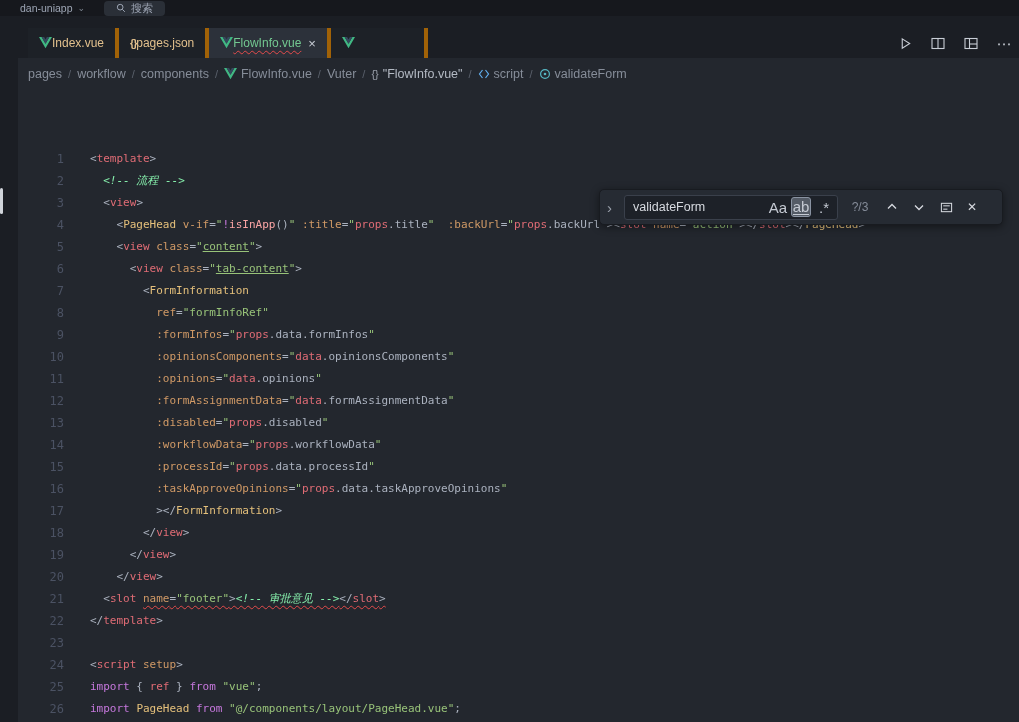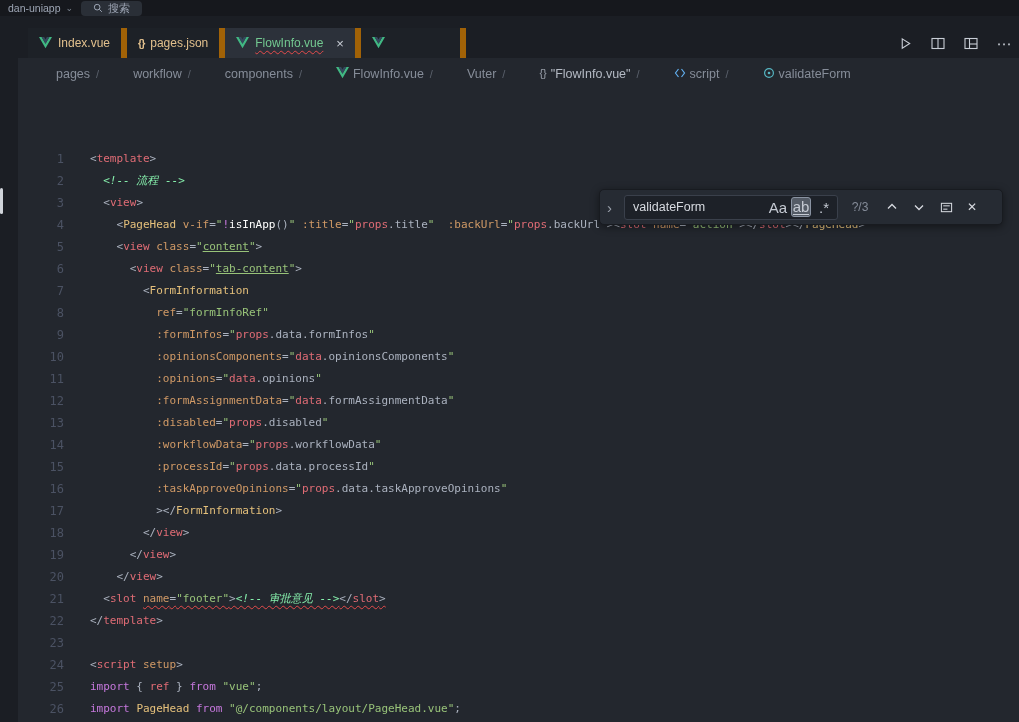--- a/index.html
+++ b/index.html
@@ -4,70 +4,70 @@
 <style>
   html,body{margin:0;padding:0;}
   body{
     position:relative;width:1019px;height:722px;overflow:hidden;
     background:#23272e;color:#abb2bf;
     font-family:"Liberation Sans",sans-serif;
   }
   
   .titlebar{
     position:absolute;left:0;top:0;right:0;height:16px;
-    background:#16181d;display:flex;align-items:center;gap:8px;
-    padding-left:8px;z-index:30;
+    background:#16181d;display:flex;align-items:center;gap:19px;
+    padding-left:20px;z-index:30;
   }
   .workspace{display:flex;align-items:center;gap:5px;color:#9da5b4;font-size:10.5px;cursor:default;}
   .workspace .chev{font-size:9px;color:#7d8591;}
   .tb-search{
     display:flex;align-items:center;gap:5px;background:#2a2f37;border-radius:4px;
     padding:1px 12px;height:13px;color:#9da5b4;font-size:11px;
   }
   
   .tabbar{
     position:absolute;left:0;top:16px;right:0;height:42px;background:#1b1e24;
     display:flex;align-items:flex-end;z-index:20;
   }
   .tabstrip{display:flex;align-items:flex-end;padding-left:28px;flex:0 1 auto;overflow:hidden;}
   .tab{
-    height:30px;display:flex;align-items:center;gap:6px;padding:0 11px;
-    background:#1d2127;border-right:6px solid #a16207;font-size:12px;cursor:default;white-space:nowrap;
+    height:30px;display:flex;align-items:center;padding:0 11px;
+    background:#1d2127;border-right:4px solid #a16207;font-size:12px;cursor:default;white-space:nowrap;
   }
   .tab.active{background:#2c313a;}
   .tablabel.sq{text-decoration:underline wavy #e44b4b;text-decoration-thickness:1px;text-underline-offset:3px;}
   .tabclose{color:#c9ced6;font-size:13px;margin-left:7px;line-height:1;}
   .tabicon{display:flex;align-items:center;}
   .jsonic{color:#e2c08d;font-size:10.5px;font-weight:bold;letter-spacing:-1px;}
   .tab-actions{margin-left:auto;display:flex;align-items:center;gap:15px;height:30px;padding:0 6px 0 10px;color:#c9ced6;}
   .actbtn{display:flex;align-items:center;justify-content:center;width:18px;height:18px;}
   .actbtn .more{font-size:15px;color:#c9ced6;line-height:1;}
   
   .breadcrumbs{
     position:absolute;left:18px;top:58px;right:0;height:32px;background:#23272e;
     display:flex;align-items:center;padding-left:10px;font-size:12.5px;color:#868d99;z-index:5;white-space:nowrap;
   }
-  .crumb{display:flex;align-items:flex-start;gap:4px;cursor:default;margin-left:28px;}
+  .crumb{display:flex;align-items:center;gap:4px;cursor:default;}
   .crumb.bright{color:#b4bac4;}
   .crumb-sep{color:#5a616c;margin:0 6px;font-size:11px;}
   
   .leftstrip{position:absolute;left:0;top:58px;bottom:0;width:18px;background:#1b1e24;z-index:6;}
   .strip-indicator{position:absolute;left:0;top:130px;width:3px;height:26px;background:#d0d4da;border-radius:2px;}
   
   .editor{position:absolute;left:18px;top:90px;right:0;bottom:0;background:#23272e;}
   .editor-scroll{display:flex;padding-top:58px;}
   .gutter{width:58px;flex:0 0 58px;text-align:right;padding-right:12px;box-sizing:border-box;
     font-family:"DejaVu Sans Mono","Liberation Mono",monospace;font-size:12px;color:#4b5263;}
   .gutter .ln{height:22px;line-height:22px;}
   .code{margin-left:14px;font-family:"DejaVu Sans Mono","Liberation Mono",monospace;
     font-size:11px;line-height:22px;white-space:pre;}
   .cl{height:22px;}
   .tk-p{color:#abb2bf}.tk-tag{color:#e06c75}.tk-comp{color:#e5c07b}
   .tk-attr{color:#d19a66}.tk-str{color:#98c379}.tk-var{color:#e06c75}
-  .tk-prop{color:#abb2bf}.tk-kw{color:#c678dd}.tk-fn{color:#ffffff}
+  .tk-prop{color:#abb2bf}.tk-kw{color:#c678dd}.tk-fn{color:#fca5a5}
   .tk-com{color:#86efac;font-style:italic}
   .u{text-decoration:underline;}
   .sq{text-decoration:underline wavy #e44b4b;text-decoration-thickness:1px;text-underline-offset:3px;text-decoration-skip-ink:none;}
   
   .find{
     position:absolute;top:99px;right:16px;width:404px;height:36px;z-index:25;
     background:#262b33;border:1px solid #181b20;border-radius:5px;
     box-shadow:0 2px 8px rgba(0,0,0,.45);
     display:flex;align-items:center;padding:0 7px;box-sizing:border-box;gap:7px;
   }

